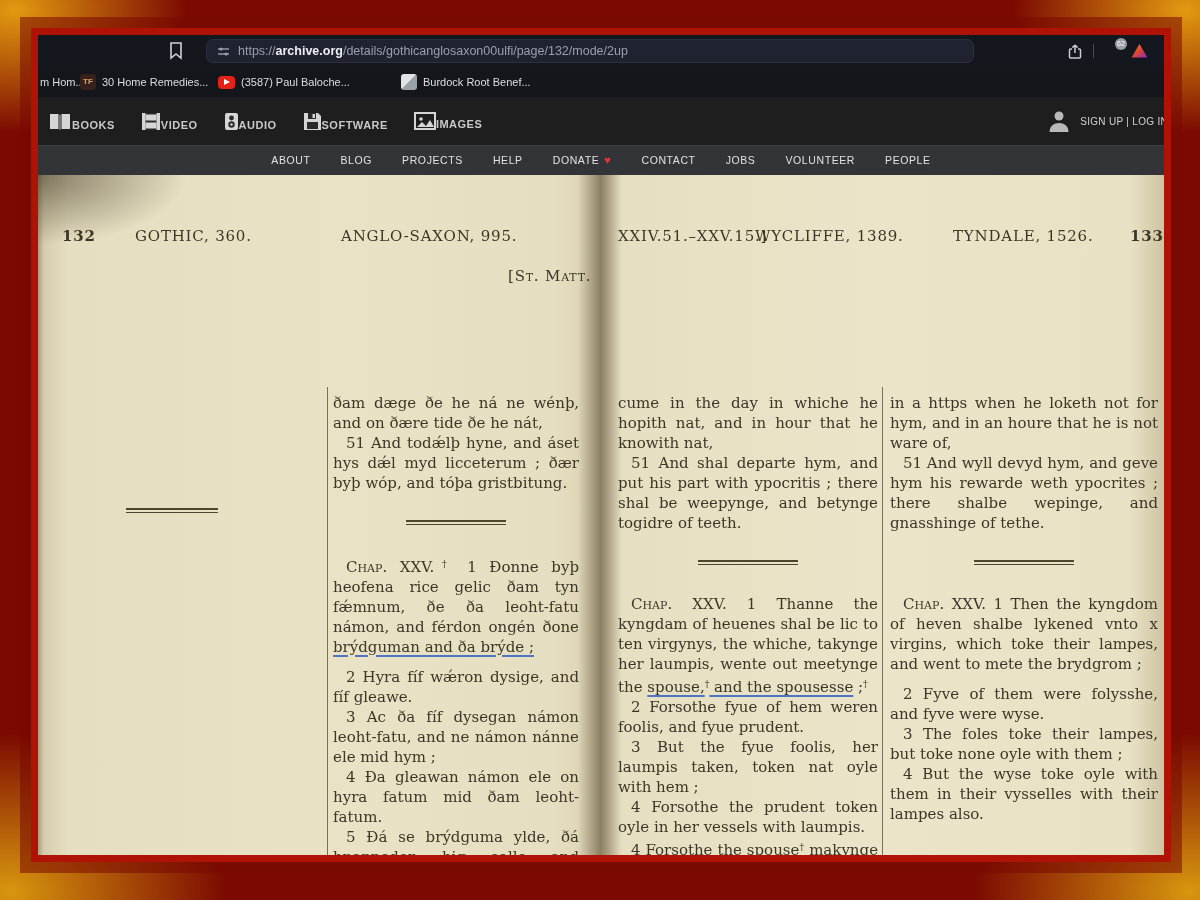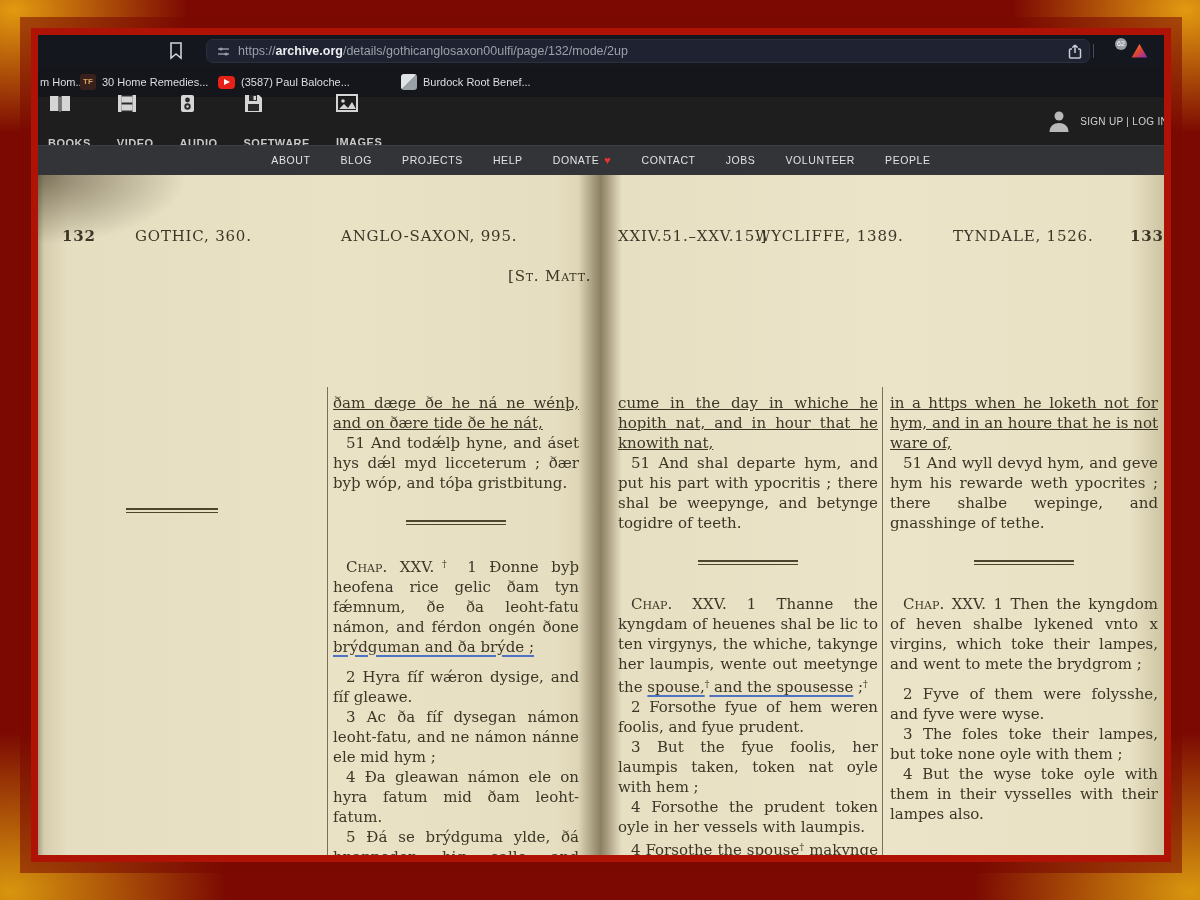--- a/index.html
+++ b/index.html
@@ -20,21 +20,21 @@
     position:absolute; left:38px; top:35px; width:1126px; height:820px;
     background:#101218; overflow:hidden;
     outline:7px solid #ae1306;
     box-shadow:0 0 0 18px rgba(120,10,2,.55);
   }
 
   
   .chrome-top{ position:absolute; left:0; top:0; width:100%; height:32px; background:#15171e; }
   .bm-flag{ position:absolute; left:130px; top:7px; width:16px; height:18px; }
   .url-pill{
-    position:absolute; left:168px; top:4px; width:884px; height:24px;
+    position:absolute; left:168px; top:4px; width:768px; height:24px;
     background:#1f2230; border-radius:7px; border:1px solid #2c2f3e;
     display:flex; align-items:center; padding:0 10px; gap:8px;
   }
   .url-text{ font-size:12.5px; color:#9aa0ab; white-space:nowrap; overflow:hidden; }
   .url-text .domain{ color:#eceef2; font-weight:bold; }
   .chrome-icons{ position:absolute; right:16px; top:4px; height:24px; display:flex; align-items:center; gap:10px; }
   .chrome-sep{ width:1px; height:14px; background:#4a4d57; }
   .shield{ position:relative; width:17px; height:18px; }
   .shield-body{ width:17px; height:18px; background:radial-gradient(circle at 50% 30%, #ff8a2a, #e84a0e 70%, #c43505);
     clip-path:polygon(50% 0, 100% 15%, 100% 58%, 50% 100%, 0 58%, 0 15%); }
@@ -51,21 +51,21 @@
   .fav{ width:16px; height:16px; border-radius:3px; }
   .fav.tf{ background:#38211c; color:#d9a05c; font-size:8px; font-weight:bold; line-height:16px; text-align:center; }
   .fav.yt{ background:#e62117; position:relative; border-radius:4px; width:17px; height:13px; }
   .fav.yt::after{ content:""; position:absolute; left:6px; top:3.5px; border-left:6px solid #fff;
     border-top:3px solid transparent; border-bottom:3px solid transparent; }
   .fav.gen{ background:linear-gradient(135deg,#dfe3e6 0 50%,#9aa2a8 50% 100%); }
 
   
   .ia-header{ position:absolute; left:0; top:62px; width:100%; height:48px; background:#1e1e1f;
     display:flex; align-items:center; }
-  .media-tab{ display:flex; align-items:flex-start; gap:24px; margin-right:26px; cursor:pointer;flex-direction:column; }
+  .media-tab{ display:flex; align-items:flex-end; gap:0; margin-right:26px; cursor:pointer; }
   .media-tab:first-child{ margin-left:10px; }
   .media-label{ font-size:11px; font-weight:bold; color:#c9c9c9; letter-spacing:.5px; }
   .ia-account{ position:absolute; right:-4px; top:0; height:48px; display:flex; align-items:center; gap:8px; }
   .acct-label{ font-size:10px; color:#d2d2d2; white-space:nowrap; letter-spacing:.3px; }
 
   
   .ia-nav{ position:absolute; left:0; top:110px; width:100%; height:30px; background:#333437;
     display:flex; align-items:center; justify-content:center; gap:30px; box-shadow:inset 0 1px 0 #3d3e41; }
   .nav-link{ font-size:10.5px; color:#e2e2e2; letter-spacing:.6px; cursor:pointer; display:flex; align-items:center; gap:5px; white-space:nowrap; }
   .heart{ color:#e33; font-size:11px; }
@@ -95,21 +95,21 @@
   .sc{ font-variant:small-caps; }
   .sup{ font-size:.62em; vertical-align:.5em; }
   .u{ text-decoration:underline; text-decoration-color:#4f74c4; text-decoration-thickness:2px; text-underline-offset:3px; }
 
   .text-col{ position:absolute; top:218px; font-size:15px; line-height:20px; text-align:justify;
     height:462px; overflow:hidden; }
   .col-anglosaxon{ left:295px; width:246px; height:602px; }
   .col-wycliffe{ left:580px; width:260px; height:602px; }
   .col-tyndale{ left:852px; width:268px; height:602px; }
   .pg-para{ margin:0; text-indent:13px; }
-  .pg-para.noindent{ text-indent:0;text-decoration:underline; }
+  .pg-para.noindent{ text-indent:0; }
   .pg-para.gap{ margin-top:10px; }
   .pg-divider{ width:100px; height:5px; margin:27px auto 29px;
     border-top:2.5px solid #4d462f; border-bottom:1.5px solid #4d462f; }
   .gothic-divider{ position:absolute; left:88px; top:333px; width:92px; height:5px;
     border-top:2.5px solid #4d462f; border-bottom:1.5px solid #4d462f; }
   .col-rule{ position:absolute; top:212px; width:1px; height:468px; background:rgba(60,50,30,.65); }
   .rule-left{ left:289px; height:608px; }
   .rule-right{ left:844px; height:608px; }
 
   svg{ display:block; }

